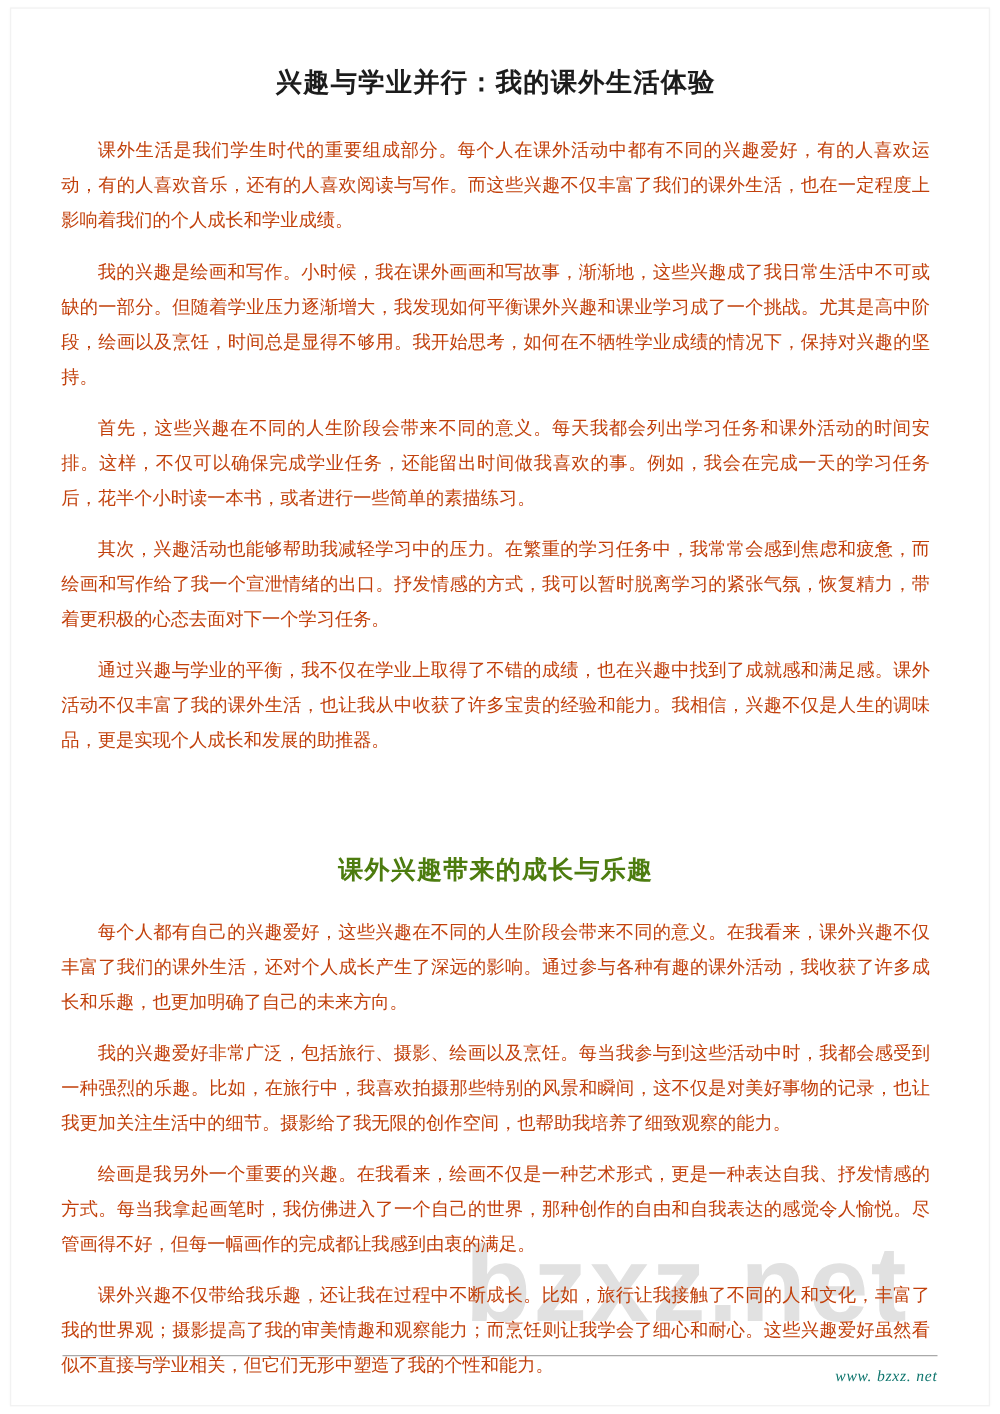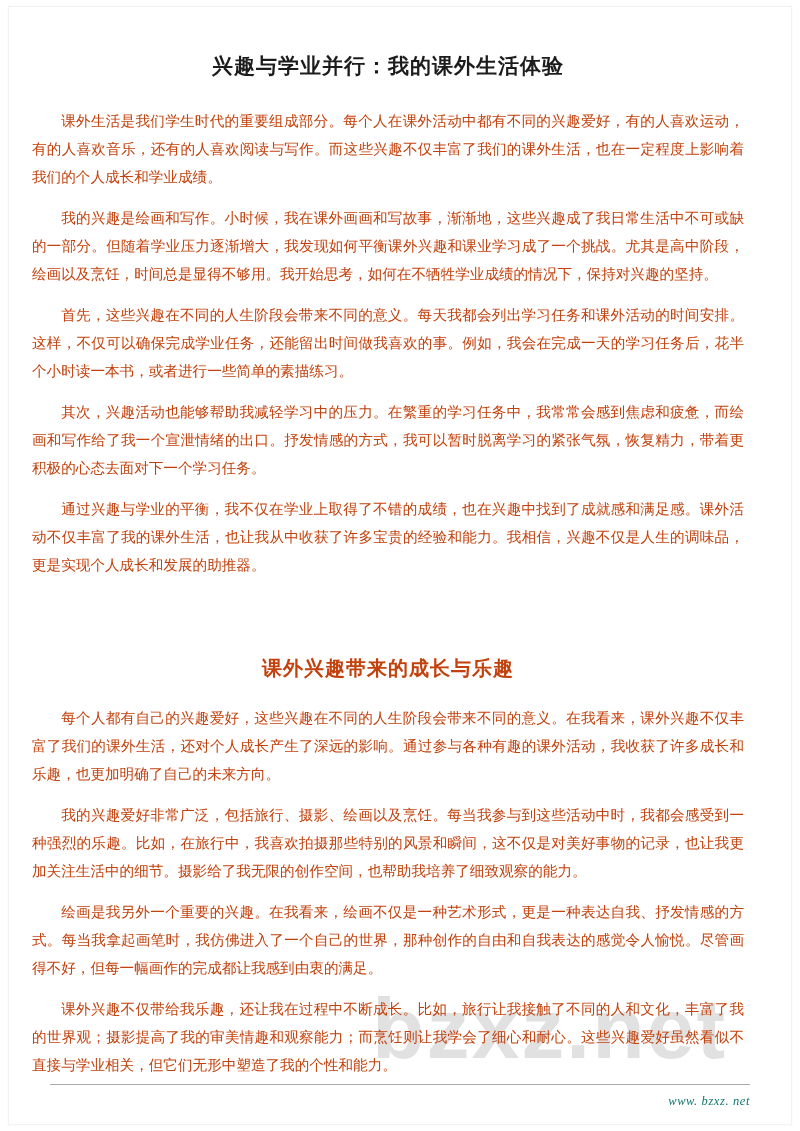--- a/index.html
+++ b/index.html
@@ -25,37 +25,38 @@
     bottom: 6px;
     border: 1px solid #f2f2f2;
     box-shadow: 0 0 2px rgba(0,0,0,0.045);
     pointer-events: none;
   }
   #content {
     position: relative;
     z-index: 2;
     padding: 52px 56px 0 32px;
     box-sizing: border-box;
+    margin-left: 17px;
   }
   .doc-title {
     font-family: "Liberation Serif", "DejaVu Serif", serif;
     font-size: 21px;
     font-weight: bold;
     text-align: center;
     color: #1c1c1c;
     letter-spacing: 1px;
     margin: 0 0 26px 0;
     line-height: 1.4;
   }
   .section-title {
     font-family: "Liberation Serif", "DejaVu Serif", serif;
     font-size: 20px;
     font-weight: bold;
     text-align: center;
-    color: #c2410c;
+    color: #4d7c0f;
     letter-spacing: 1px;
     margin: 0 0 22px 0;
     line-height: 1.4;
   }
   .para {
     font-family: "Liberation Serif", "DejaVu Serif", serif;
     font-size: 14.6px;
     line-height: 28px;
     color: #c2410c;
     text-align: justify;

